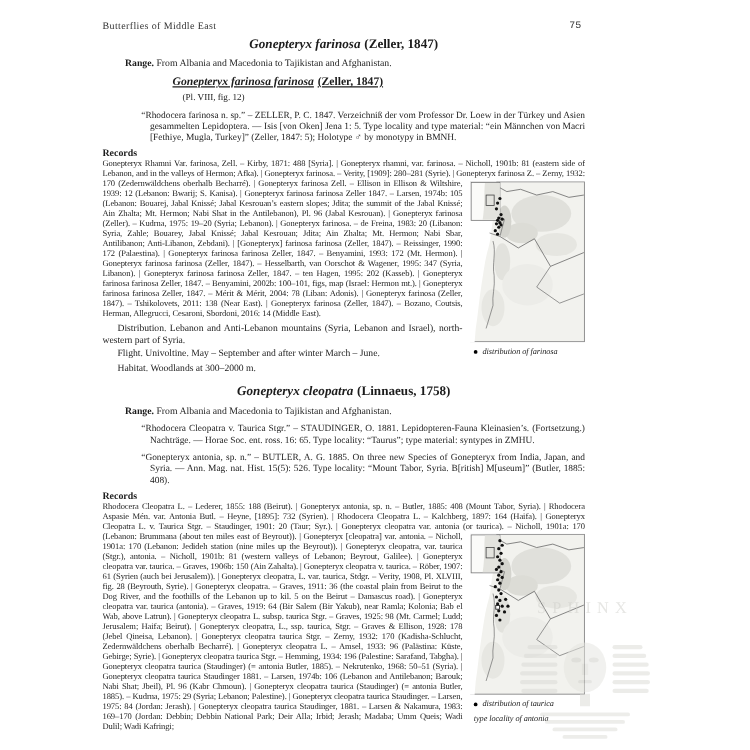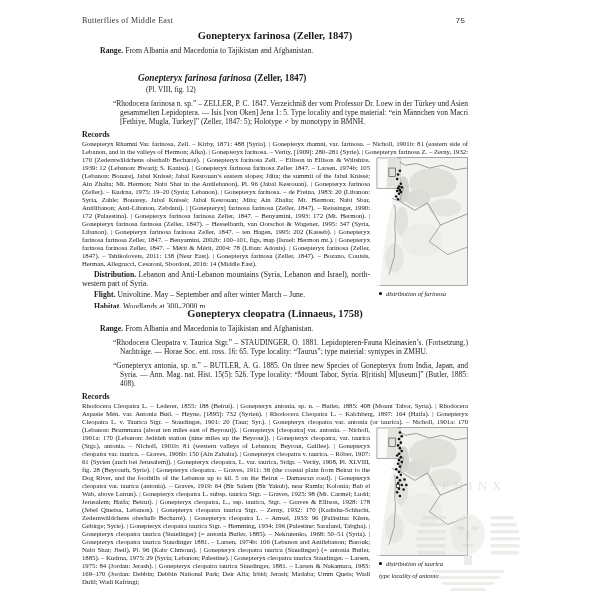--- a/index.html
+++ b/index.html
@@ -8,33 +8,33 @@
     background:#ffffff;color:#1c1c1c;
     font-family:"Liberation Serif","DejaVu Serif",serif;
   }
   .page-header{position:absolute;left:82px;top:16px;width:386px;font-size:8px;color:#333;}
   .page-header .book-title{display:block;letter-spacing:0.3px;}
   .page-header .page-num{position:absolute;right:3px;top:0;font-family:Liberation Mono, monospace;}
   .section{position:absolute;left:82px;width:386px;overflow:hidden;}
   #sec-farinosa{top:30px;height:278px;}
   #sec-cleopatra{top:308px;height:292px;}
   .sp-title{font-size:10.5px;font-weight:bold;text-align:center;margin:0 0 0 0;}
-  .sp-title .nm{}
+  .sp-title .nm{font-style:italic;}
   .sp-title .auth{font-style:normal;margin-left:3px;}
   .range-line{font-size:7.8px;margin:5px 0 0 18px;}
   .range-line .lbl{font-weight:bold;}
-  .ssp-title{font-size:9.3px;font-weight:bold;margin:18px 0 0 56px;}
+  .ssp-title{font-size:9.3px;font-weight:bold;margin:6px 0 0 56px;text-decoration:underline;}
   .ssp-title .nm{font-style:italic;}
   .ssp-title .auth{font-style:normal;margin-left:3px;}
   .plate-line{font-size:7.3px;margin:2px 0 0 64px;}
   .ref{font-size:7.5px;line-height:9px;text-align:justify;margin:5px 0 0 38px;text-indent:-7px;}
   .records-label{font-size:7.9px;font-weight:bold;margin:4px 0 0 0;}
   .records{font-size:6.8px;line-height:8px;text-align:justify;margin-top:1px;letter-spacing:-0.05px;}
   .bodyline{font-size:7.7px;line-height:9.2px;text-align:justify;margin-top:2px;}
-  .bodyline .lbl{font-weight:bold;padding-left:12px;}
+  .bodyline .lbl{font-weight:normal;padding-left:12px;}
   .mapbox{float:right;width:92px;margin:1px 0 2px 6px;}
   .map-svg{display:block;width:92px;}
   .legend-row{display:flex;align-items:center;gap:4px;margin-top:4px;padding-left:3px;font-size:6.6px;}
   .legend-dot{width:3px;height:3px;background:#000;border-radius:50%;flex:0 0 auto;}
   .legend-label{font-style:italic;}
   .watermark{position:absolute;left:398px;top:468px;width:140px;height:132px;opacity:0.5;z-index:30;pointer-events:none;}
 </style>
 </head>
 <body>
 

